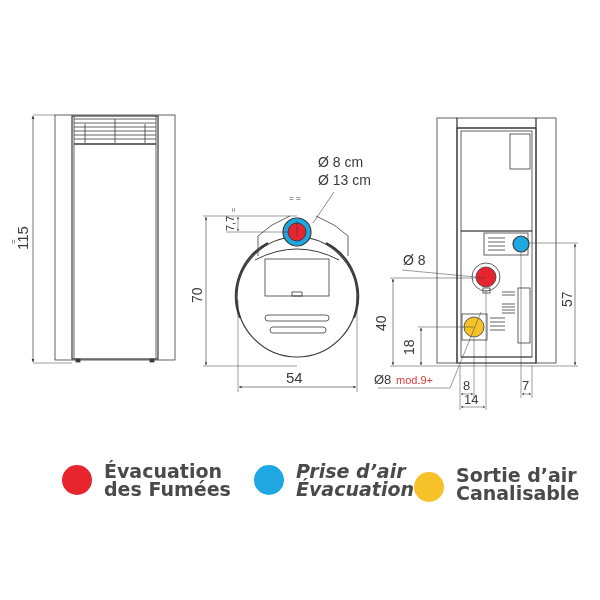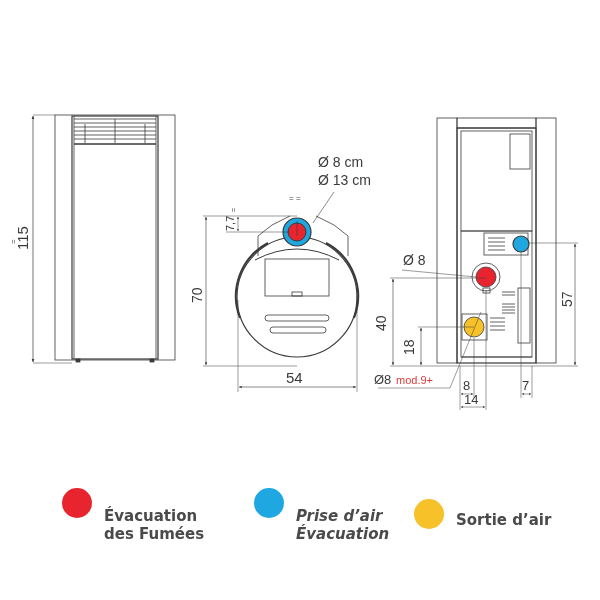--- a/index.html
+++ b/index.html
@@ -2,21 +2,21 @@
 <html><head>
 <meta charset="utf-8">
 <style>
   html, body { margin:0; padding:0; background:#ffffff; }
   body { width:600px; height:600px; position:relative; overflow:hidden; font-family:"Liberation Sans", sans-serif; }
   #drawing { position:absolute; left:0; top:0; }
   .dim { font-family:"Liberation Sans", sans-serif; fill:#3a3a3a; }
   .legend { position:absolute; top:458px; left:0; width:600px; height:60px; }
   .legend-item { position:absolute; display:flex; align-items:center; }
   .legend-dot { width:30px; height:30px; border-radius:50%; margin-right:12px; flex:0 0 auto; }
-  .legend-text { font-family:"DejaVu Sans", sans-serif; font-size:15px; line-height:18px; color:#4a4a4a; font-weight:600;margin-top:45px; }
+  .legend-text { font-family:"DejaVu Sans", sans-serif; font-size:19px; line-height:18px; color:#4a4a4a; font-weight:600; }
 </style>
 </head>
 <body>
 
 <svg id="drawing" width="600" height="600" viewBox="0 0 600 600" xmlns="http://www.w3.org/2000/svg">
   <defs>
     <marker id="arr" viewBox="0 0 10 10" refX="9" refY="5" markerWidth="5" markerHeight="5" orient="auto-start-reverse">
       <path d="M0,1 L10,5 L0,9 z" fill="#3a3a3a"></path>
     </marker>
   </defs>
@@ -185,15 +185,16 @@
     <div class="legend-dot" style="background:#1ea7e1;"></div>
     <div class="legend-text">
       <div>Prise d’air</div>
       <div>Évacuation</div>
     </div>
   </div>
   <div class="legend-item" style="left:414px;top:8px;align-items:flex-end;">
     <div class="legend-dot" style="background:#f7c12a;"></div>
     <div class="legend-text">
       <div>Sortie d’air</div>
+      <div>Canalisable</div>
     </div>
   </div>
 </div>
 
 </body></html>

